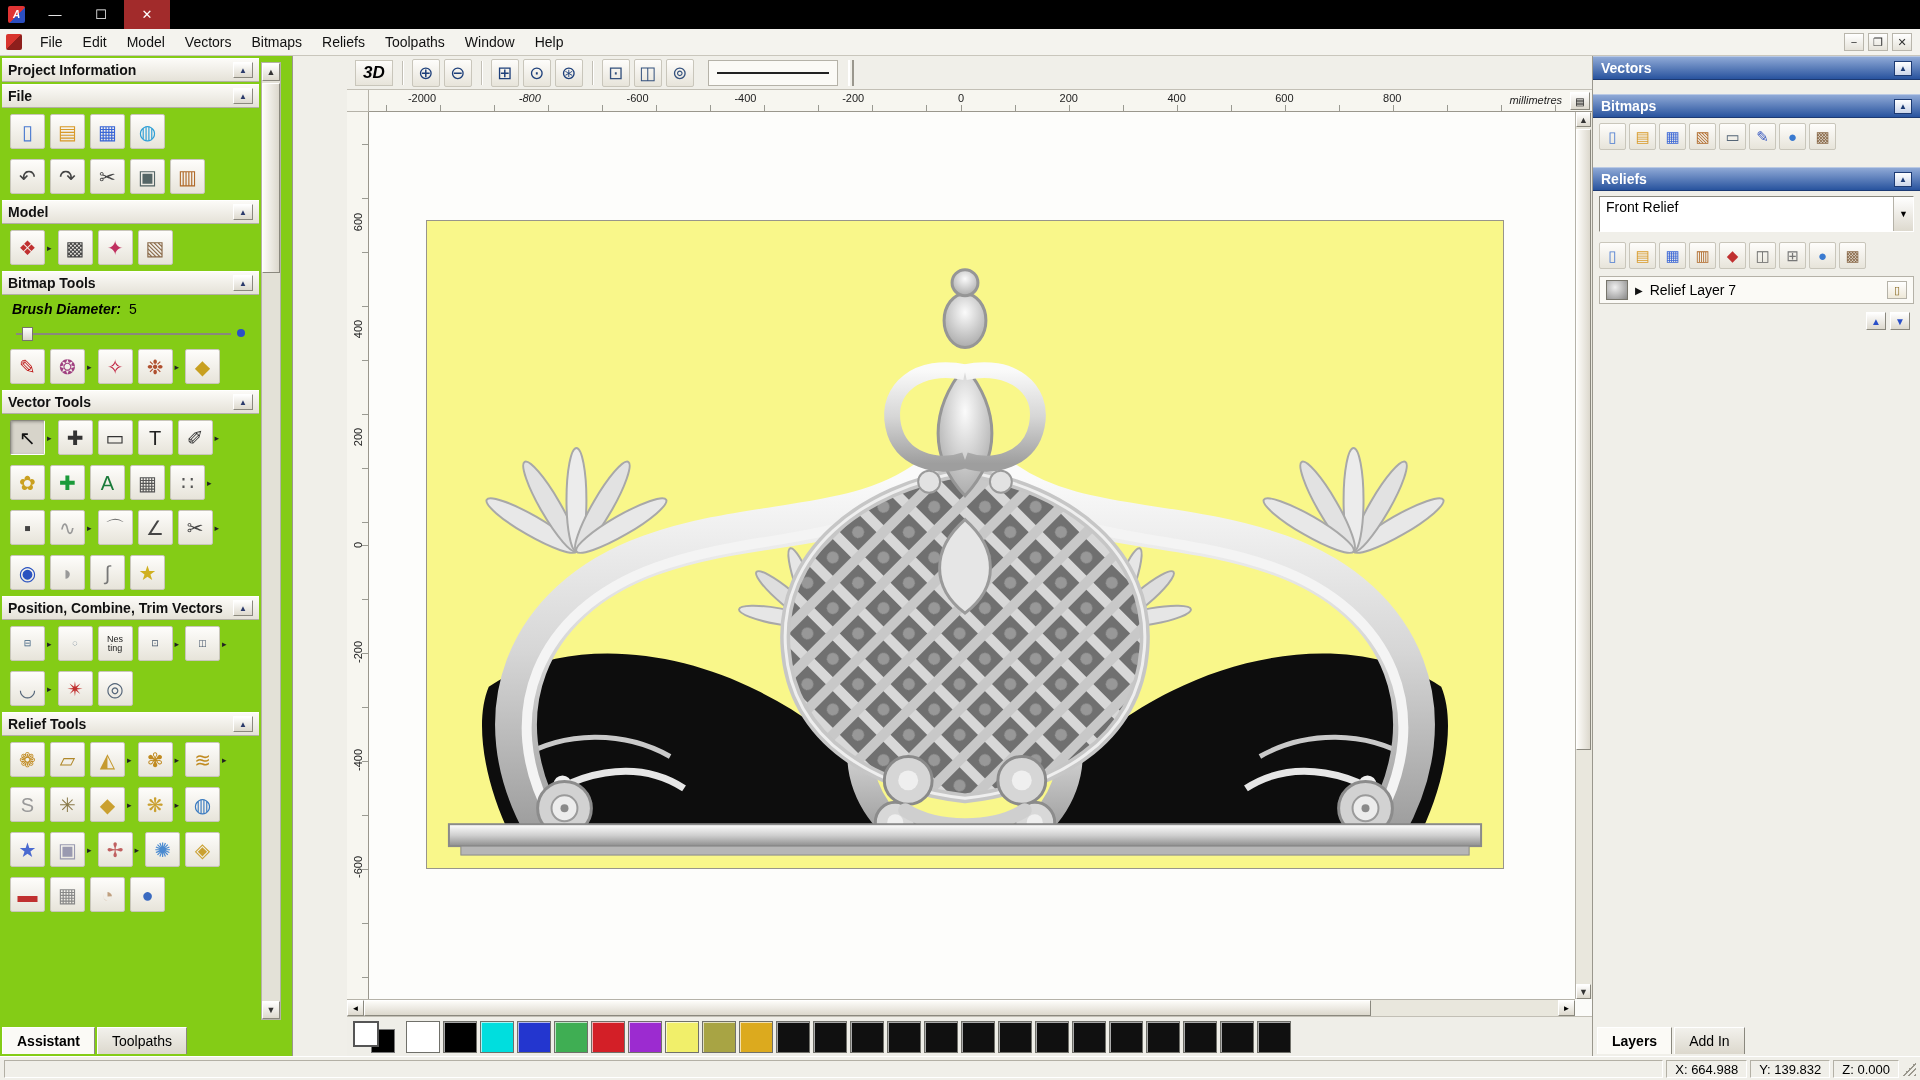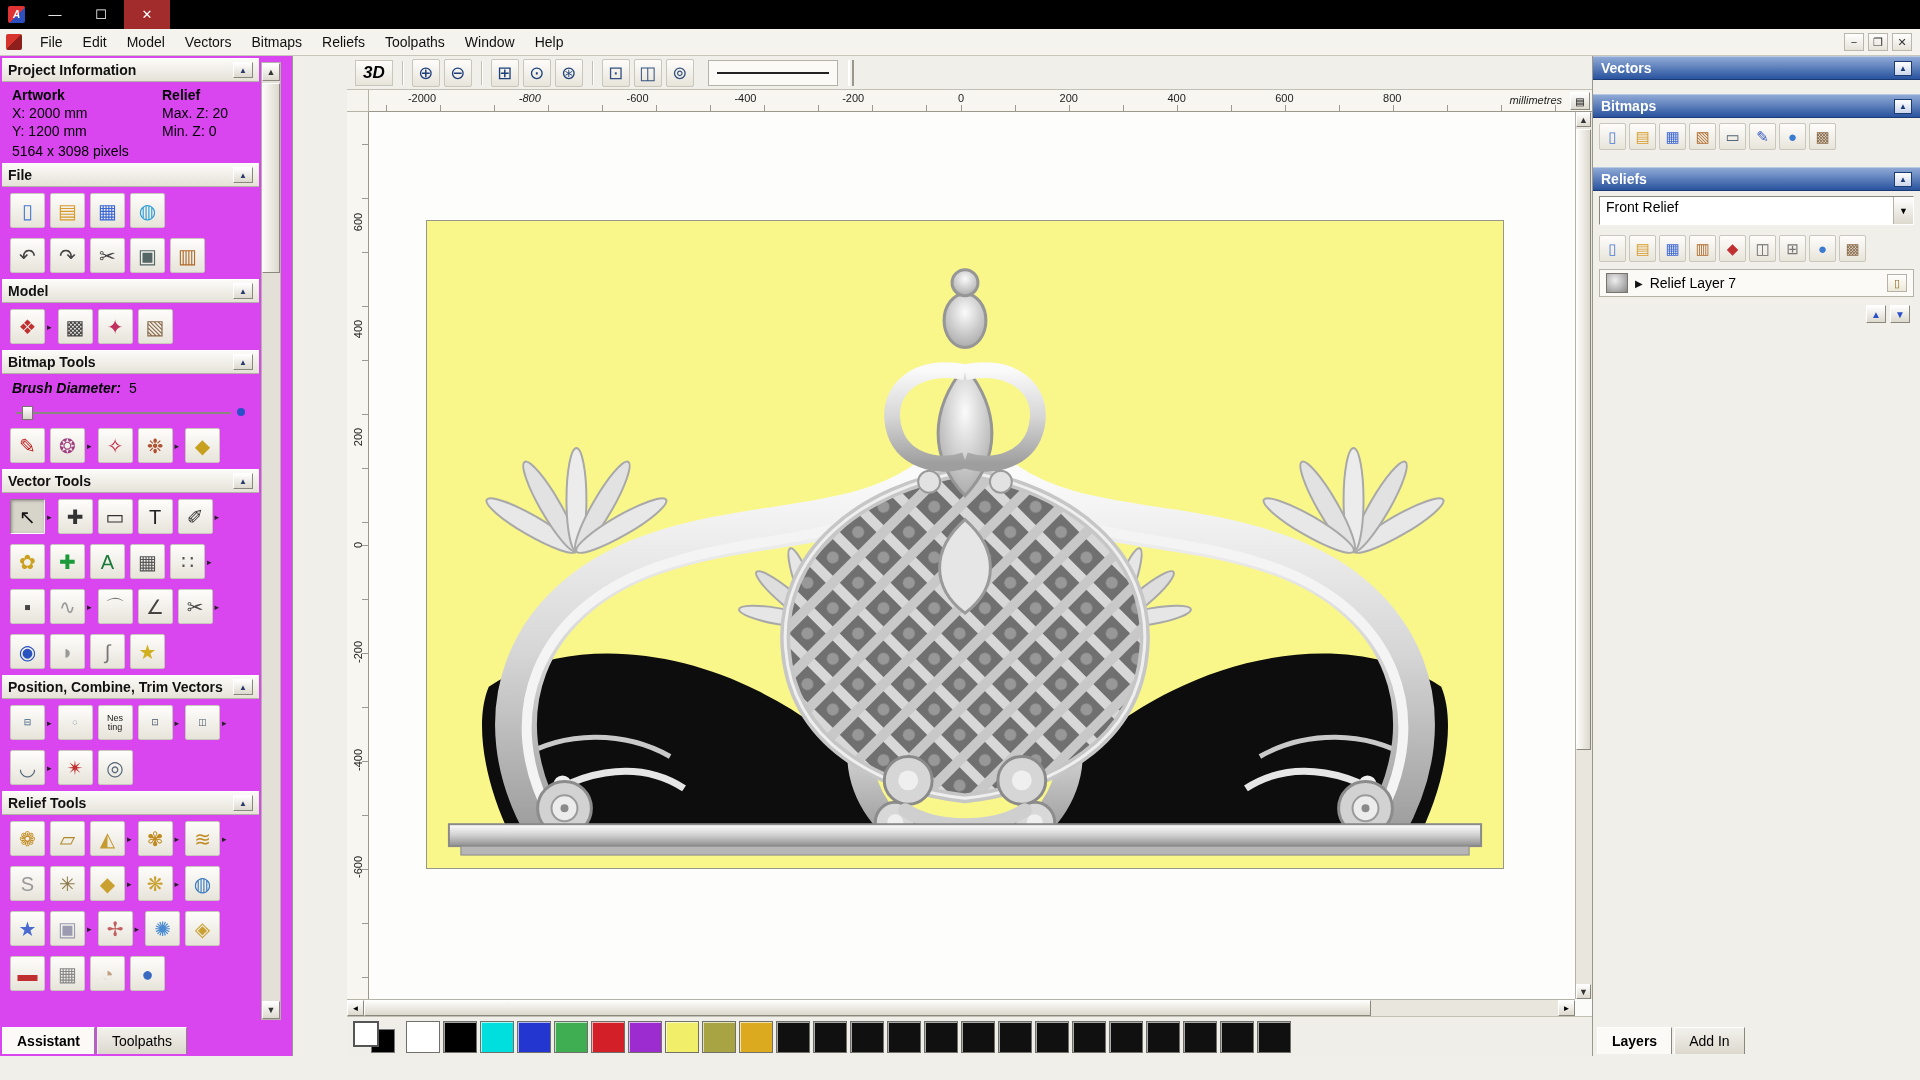--- a/index.html
+++ b/index.html
@@ -14,21 +14,21 @@
   .win-btn.close{background:#a22b2b}
 
   
   .menubar{position:absolute;top:29px;left:0;right:0;height:27px;background:#f4f3ee;border-bottom:1px solid #c9c6bc;display:flex;align-items:center;font-size:14px}
   .mdi-doc{width:16px;height:16px;margin:0 8px 0 6px;background:linear-gradient(135deg,#d8342e 50%,#8e1f1c 50%);border-radius:2px}
   .menu-item{padding:3px 10px;cursor:pointer;color:#111}
   .mdi-controls{margin-left:auto;display:flex;gap:4px;padding-right:8px}
   .mdi-ctl{width:20px;height:18px;display:flex;align-items:center;justify-content:center;font-size:11px;color:#333;border:1px solid #b9b6ac;background:linear-gradient(#fff,#e6e3da);cursor:pointer}
 
   
-  .leftpanel{position:absolute;top:56px;left:0;width:293px;bottom:24px;background:#d946ef;border-right:1px solid #9a978d;padding:2px 33px 34px 2px;overflow:hidden}
+  .leftpanel{position:absolute;top:56px;left:0;width:293px;bottom:24px;background:#84cc16;border-right:1px solid #9a978d;padding:2px 33px 34px 2px;overflow:hidden}
   .sec{margin-bottom:2px}
   .sec-head{display:flex;align-items:center;justify-content:space-between;padding:3px 6px;font-weight:bold;font-size:14px;color:#111;background:linear-gradient(#fcfbf8,#e5e2d8);border-top:1px solid #fff;border-bottom:1px solid #b3b0a5}
   .rollup{width:20px;height:16px;display:flex;align-items:center;justify-content:center;font-size:8px;color:#2b3a6b;background:linear-gradient(#fff,#ddd9ce);border:1px solid;border-color:#fff #8a887e #8a887e #fff;cursor:pointer}
   .pinfo{display:grid;grid-template-columns:150px 1fr;padding:5px 10px 2px;font-size:14px;row-gap:2px}
   .pinfo b{font-size:14px}
   .pinfo .pix{grid-column:1 / span 2;padding-top:2px}
   .icon-row{display:flex;align-items:center;gap:5px;padding:6px 8px 4px}
   .ticon{width:35px;height:35px;flex:0 0 auto;display:flex;align-items:center;justify-content:center;font-size:20px;line-height:1;white-space:pre-line;text-align:center;background:linear-gradient(#fefdfb,#e7e4da);border:1px solid #c9c6bb;border-radius:2px;cursor:pointer}
   .ticon.pressed{background:#d7d4ca;border-color:#8a887e #fff #fff #8a887e;box-shadow:inset 1px 1px 3px rgba(0,0,0,.3)}
   .drop{font-size:9px;color:#222;margin:0 1px 0 -3px;cursor:pointer}
@@ -90,21 +90,21 @@
   .rp-gap{height:14px}
   .rp-toolbar{display:flex;align-items:center;gap:3px;padding:5px 6px 3px}
   .rp-toolbar .ticon{width:27px;height:27px;font-size:15px}
   .layer-row{display:flex;align-items:center;gap:7px;margin:4px 6px;padding:3px 6px;font-size:14px;background:#dedbd2;border:1px solid #b5b2a8;cursor:pointer}
   .layer-row.relief{background:#fbfaf6}
   .layer-thumb{width:22px;height:20px;border:1px solid #77756c;background:linear-gradient(135deg,#c8a878,#6b4f33 60%,#2e2117);flex:0 0 auto}
   .layer-thumb.relief{background:radial-gradient(circle at 40% 35%,#efefef,#888)}
   .expander{font-size:10px;color:#111;cursor:pointer}
   .layer-name{flex:1;white-space:nowrap;overflow:hidden}
   .layer-action{width:20px;height:18px;display:flex;align-items:center;justify-content:center;font-size:11px;color:#8a6a20;background:linear-gradient(#fff,#eee8d8);border:1px solid #b5b2a8;cursor:pointer}
-  .combo{display:flex;margin:5px 6px;height:29px;border:1px solid;border-color:#8a887e #fff #fff #8a887e;background:#fff}
+  .combo{display:flex;margin:5px 6px;height:36px;border:1px solid;border-color:#8a887e #fff #fff #8a887e;background:#fff}
   .combo .val{flex:1;font-size:14px;padding:2px 6px;white-space:nowrap;overflow:hidden}
   .combo .cbtn{width:20px;display:flex;align-items:center;justify-content:center;font-size:9px;background:linear-gradient(#fff,#ddd9ce);border-left:1px solid #b5b2a8;cursor:pointer}
   .updown{display:flex;justify-content:flex-end;gap:4px;padding:4px 10px}
   .ud-btn{width:20px;height:18px;display:flex;align-items:center;justify-content:center;font-size:10px;color:#2b50c8;background:linear-gradient(#fff,#ddd9ce);border:1px solid;border-color:#fff #8a887e #8a887e #fff;cursor:pointer}
   .rp-tabs{position:absolute;left:4px;bottom:2px;display:flex;gap:2px}
 
   
   .statusbar{position:absolute;left:0;right:0;bottom:0;height:24px;background:#f0efe9;border-top:1px solid #fff;display:flex;align-items:center;gap:3px;padding:2px 4px;font-size:13px}
   .seg{height:18px;border:1px solid;border-color:#b3b0a5 #fff #fff #b3b0a5;padding:1px 8px;white-space:nowrap}
   .seg.grow{flex:1}
@@ -144,29 +144,20 @@
         <span class="mdi-ctl">✕</span>
       </div>
   </nav>
 
   <aside class="leftpanel">
 
     <section class="sec">
       <div class="sec-head">
         <span>Project Information</span>
         <span class="rollup">▲</span>
-      </div>
-      <div class="pinfo">
-        <b>Artwork</b>
-        <b>Relief</b>
-        <span>X: 2000 mm</span>
-        <span>Max. Z: 20</span>
-        <span>Y: 1200 mm</span>
-        <span>Min. Z: 0</span>
-        <span class="pix">5164 x 3098 pixels</span>
       </div>
     </section>
 
     <section class="sec">
       <div class="sec-head">
         <span>File</span>
         <span class="rollup">▲</span>
       </div>
       <div class="icon-row">
 
@@ -585,14 +576,21 @@
       <span class="ud-btn">▲</span>
       <span class="ud-btn">▼</span>
     </div>
     <div class="rp-tabs lp-tabs-style">
 
     <span class="lp-tab active">Layers</span>
         <span class="lp-tab">Add In</span>
       </div>
   </aside>
 
+  <footer class="statusbar">
+    <span class="seg grow"></span>
+    <span class="seg">X: 664.988</span>
+    <span class="seg">Y: 139.832</span>
+    <span class="seg">Z: 0.000</span>
+    <span class="grip"></span>
+  </footer>
 
 </div>
 
 </body></html>

